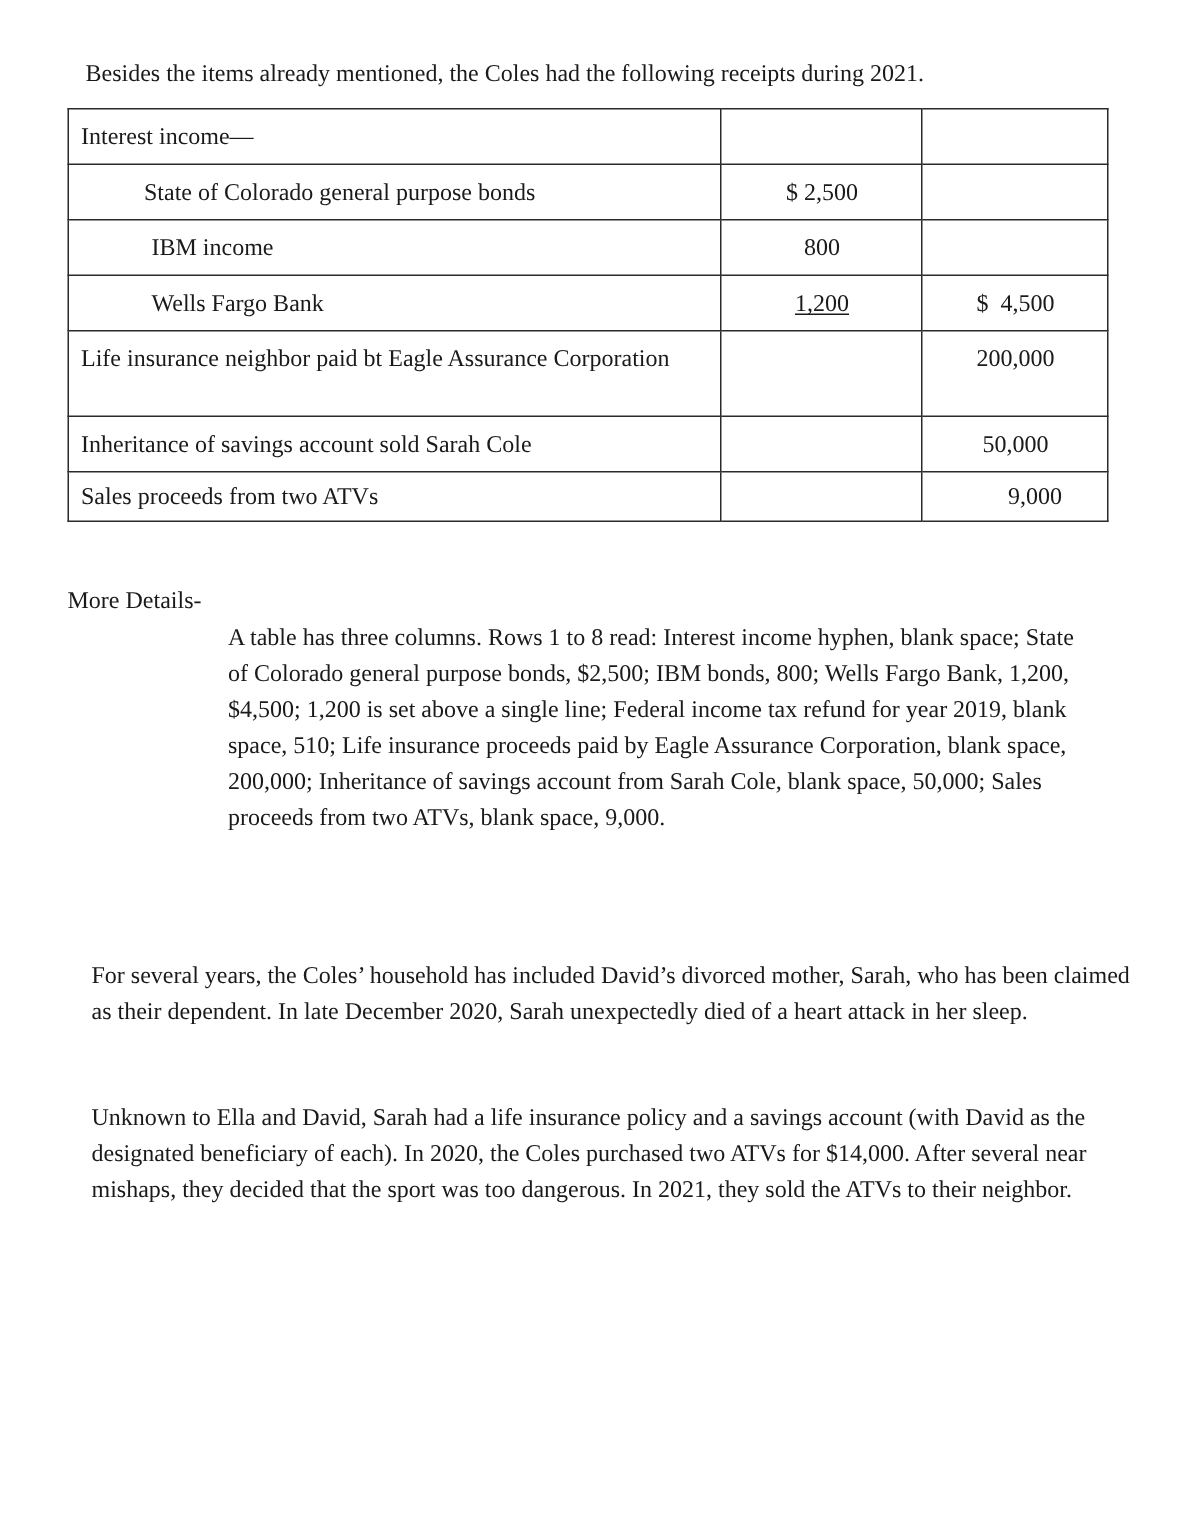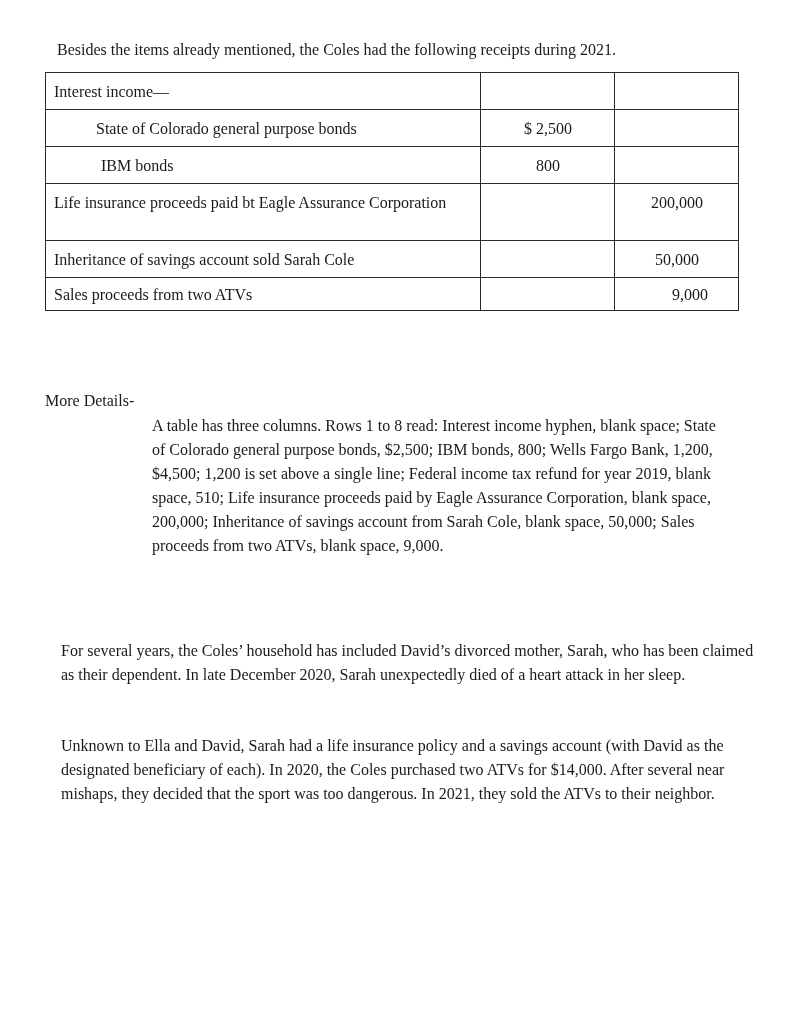--- a/index.html
+++ b/index.html
@@ -100,26 +100,31 @@
       <td class="label">Interest income—</td>
       <td class="num"></td>
       <td class="num"></td>
     </tr>
     <tr>
       <td class="label indent1">State of Colorado general purpose bonds</td>
       <td class="num">$ 2,500</td>
       <td class="num"></td>
     </tr>
     <tr>
-      <td class="label indent2">IBM bonds</td>
+      <td class="label indent2">IBM income</td>
       <td class="num">800</td>
       <td class="num"></td>
     </tr>
+    <tr>
+      <td class="label indent2">Wells Fargo Bank</td>
+      <td class="num"><span class="underline">1,200</span></td>
+      <td class="num" style="white-space: pre;">$  4,500</td>
+    </tr>
     <tr class="tall">
-      <td class="label">Life insurance proceeds paid bt Eagle Assurance Corporation</td>
+      <td class="label">Life insurance neighbor paid bt Eagle Assurance Corporation</td>
       <td class="num"></td>
       <td class="num">200,000</td>
     </tr>
     <tr>
       <td class="label">Inheritance of savings account sold Sarah Cole</td>
       <td class="num"></td>
       <td class="num">50,000</td>
     </tr>
     <tr style="height: 33px;">
       <td class="label" style="padding-top: 7px;">Sales proceeds from two ATVs</td>

